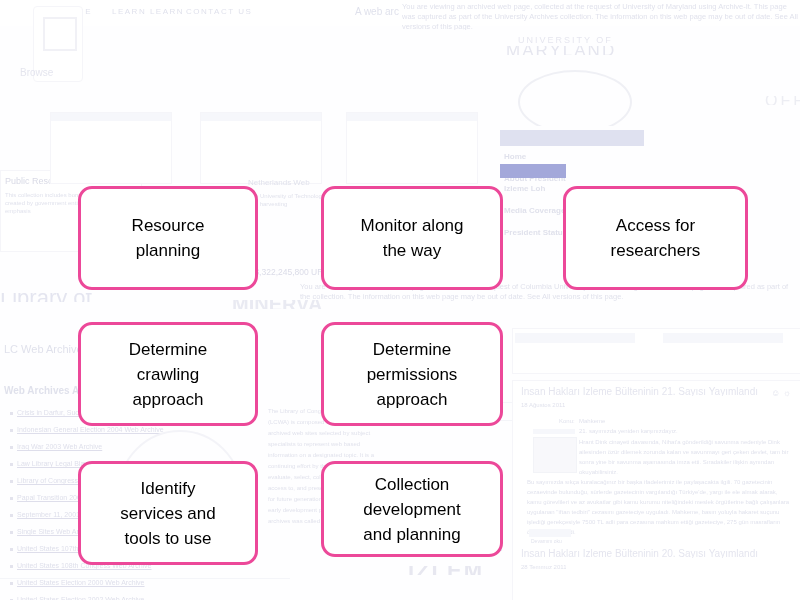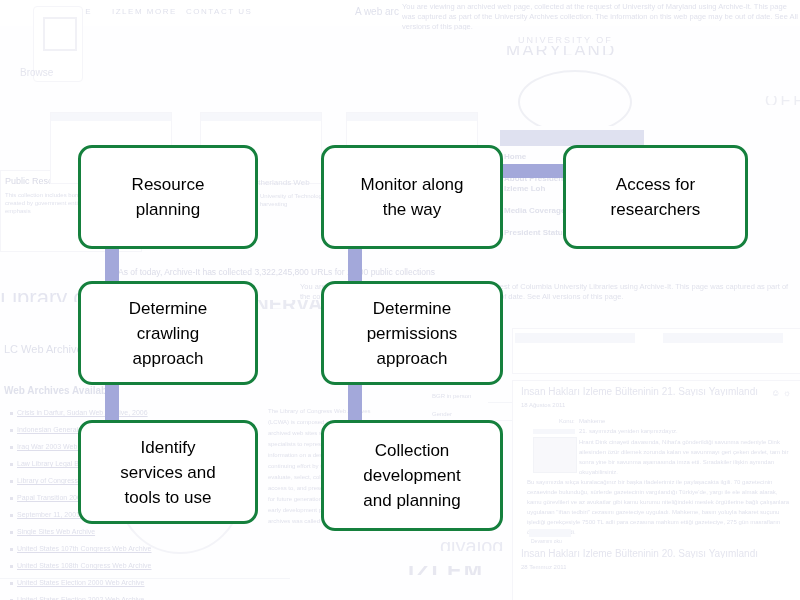--- a/index.html
+++ b/index.html
@@ -99,47 +99,48 @@
     position: absolute;
     background: #a3a8da;
     z-index: 18;
   }
 
   
   .flow-box {
     position: absolute;
     box-sizing: border-box;
     background: #ffffff;
-    border: 3px solid #15803d;
+    border: 3px solid #ec4899;
     border-radius: 14px;
     z-index: 25;
     display: flex;
     align-items: center;
     justify-content: center;
     text-align: center;
+    margin-top: 41px;
   }
   .flow-box span {
     display: block;
     color: #000000;
     font-size: 17px;
     line-height: 25px;
     font-family: "Liberation Sans", sans-serif;
     padding: 0 8px;
   }
 </style>
 </head>
 <body>
 
 <div id="slide">
 
   <div class="bg-layer">
 
     <div class="bg-panel" style="left:0px; top:0px; width:800px; height:26px; border:none;">
       <div class="bg-text" style="position:absolute; left:62px; top:7px; letter-spacing:1.5px; font-size:8px;">HOME</div>
-      <div class="bg-text" style="position:absolute; left:112px; top:7px; letter-spacing:1.5px; font-size:8px;">IZLEM MORE</div>
+      <div class="bg-text" style="position:absolute; left:112px; top:7px; letter-spacing:1.5px; font-size:8px;">LEARN LEARN</div>
       <div class="bg-text" style="position:absolute; left:186px; top:7px; letter-spacing:1.5px; font-size:8px;">CONTACT US</div>
       <div class="bg-text" style="position:absolute; left:355px; top:7px; font-size:10px;">A web arc</div>
     </div>
 
     <div class="bg-panel" style="left:398px; top:0px; width:402px; height:30px; border:none; background:transparent;">
       <div class="bg-text" style="position:absolute; left:4px; top:2px; white-space:normal; width:396px; font-size:7.5px; line-height:10px;">You are viewing an archived web page, collected at the request of University of Maryland using Archive-It. This page was captured as part of the University Archives collection. The information on this web page may be out of date. See All versions of this page.</div>
     </div>
 
     <div class="bg-panel" style="left:33px; top:6px; width:48px; height:74px; border-radius:4px;">
       <div style="position:absolute;left:9px;top:10px;width:30px;height:30px;border:2px solid #dfe0ea;"></div>
@@ -281,18 +282,18 @@
   </div>
 
   <div class="flow-box" style="left:321px; top:281px; width:182px; height:104px;">
     <span>Determine<br>permissions<br>approach</span>
   </div>
 
   <div class="flow-box" style="left:78px; top:420px; width:180px; height:104px;">
     <span>Identify<br>services and<br>tools to use</span>
   </div>
 
-  <div class="flow-box" style="left:321px; top:420px; width:182px; height:111px;">
+  <div class="flow-box" style="left:321px; top:420px; width:182px; height:96px;">
     <span>Collection<br>development<br>and planning</span>
   </div>
 
 
 </div>
 
 </body></html>

